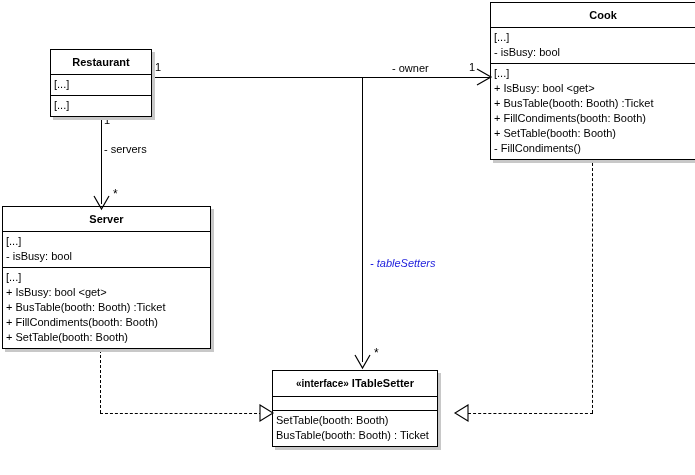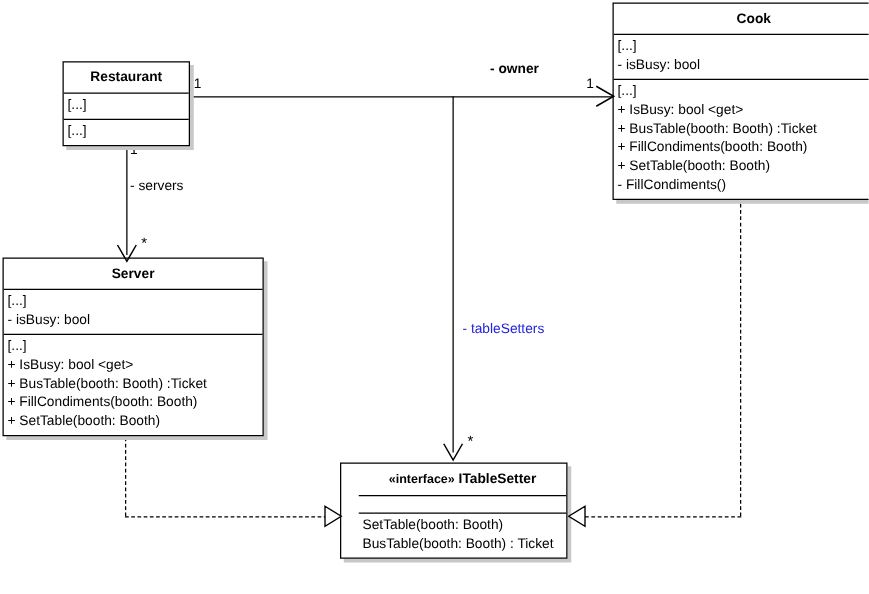--- a/index.html
+++ b/index.html
@@ -98,20 +98,21 @@
     line-height: 13px;
     color: #000000;
     white-space: nowrap;
     z-index: 4;
   }
   .lbl.mult {
     font-size: 11px;
   }
   .lbl.blue {
     color: #2222dd;
+    font-style: italic;
   }
   .lbl.star {
     font-size: 12px;
   }
 </style>
 </head>
 <body>
 
 <div id="canvas">
 
@@ -138,21 +139,21 @@
   </svg>
 
   <div class="vline-dashed" style="left:592px; top:163px; height:250px;"></div>
   <div class="hline-dashed" style="left:468px; top:413px; width:125px;"></div>
   <svg class="arrow-svg" style="left:453px; top:402px;" width="16" height="22" viewBox="0 0 16 22">
     <polygon points="15,3 2,11 15,19" fill="#ffffff" stroke="#000000" stroke-width="1.1"></polygon>
   </svg>
 
   <div class="lbl mult" style="left:155px; top:61px;">1</div>
 
-  <div class="lbl" style="left:392px; top:49px;font-weight:bold;">- owner</div>
+  <div class="lbl" style="left:392px; top:62px;">- owner</div>
 
   <div class="lbl mult" style="left:469px; top:61px;">1</div>
 
   <div class="lbl mult" style="left:104px; top:114px;">1</div>
 
   <div class="lbl" style="left:104px; top:143px;text-align:right;">- servers</div>
 
   <div class="lbl star" style="left:113px; top:188px;">*</div>
 
   <div class="lbl blue" style="left:370px; top:257px;">- tableSetters</div>
@@ -193,21 +194,21 @@
     </div>
     <div class="uml-compartment last">
       <div class="member">[...]</div>
       <div class="member">+ IsBusy: bool &lt;get&gt;</div>
       <div class="member">+ BusTable(booth: Booth) :Ticket</div>
       <div class="member">+ FillCondiments(booth: Booth)</div>
       <div class="member">+ SetTable(booth: Booth)</div>
     </div>
   </div>
 
-  <div class="uml-class" style="left:272px; top:370px; width:182px;padding-left:14px;">
+  <div class="uml-class" style="left:272px; top:370px; width:166px;">
     <div class="uml-header">
       <span class="stereo">«interface»</span>
       <span>ITableSetter</span>
     </div>
     <div class="uml-compartment empty"></div>
     <div class="uml-compartment last">
       <div class="member">SetTable(booth: Booth)</div>
       <div class="member">BusTable(booth: Booth) : Ticket</div>
     </div>
   </div>

